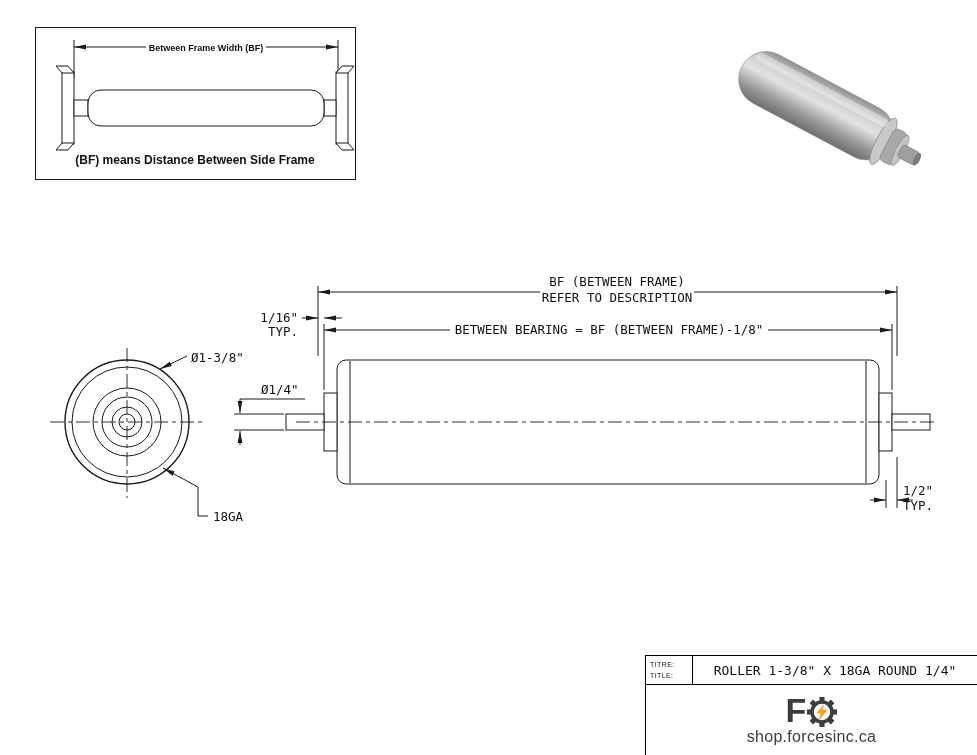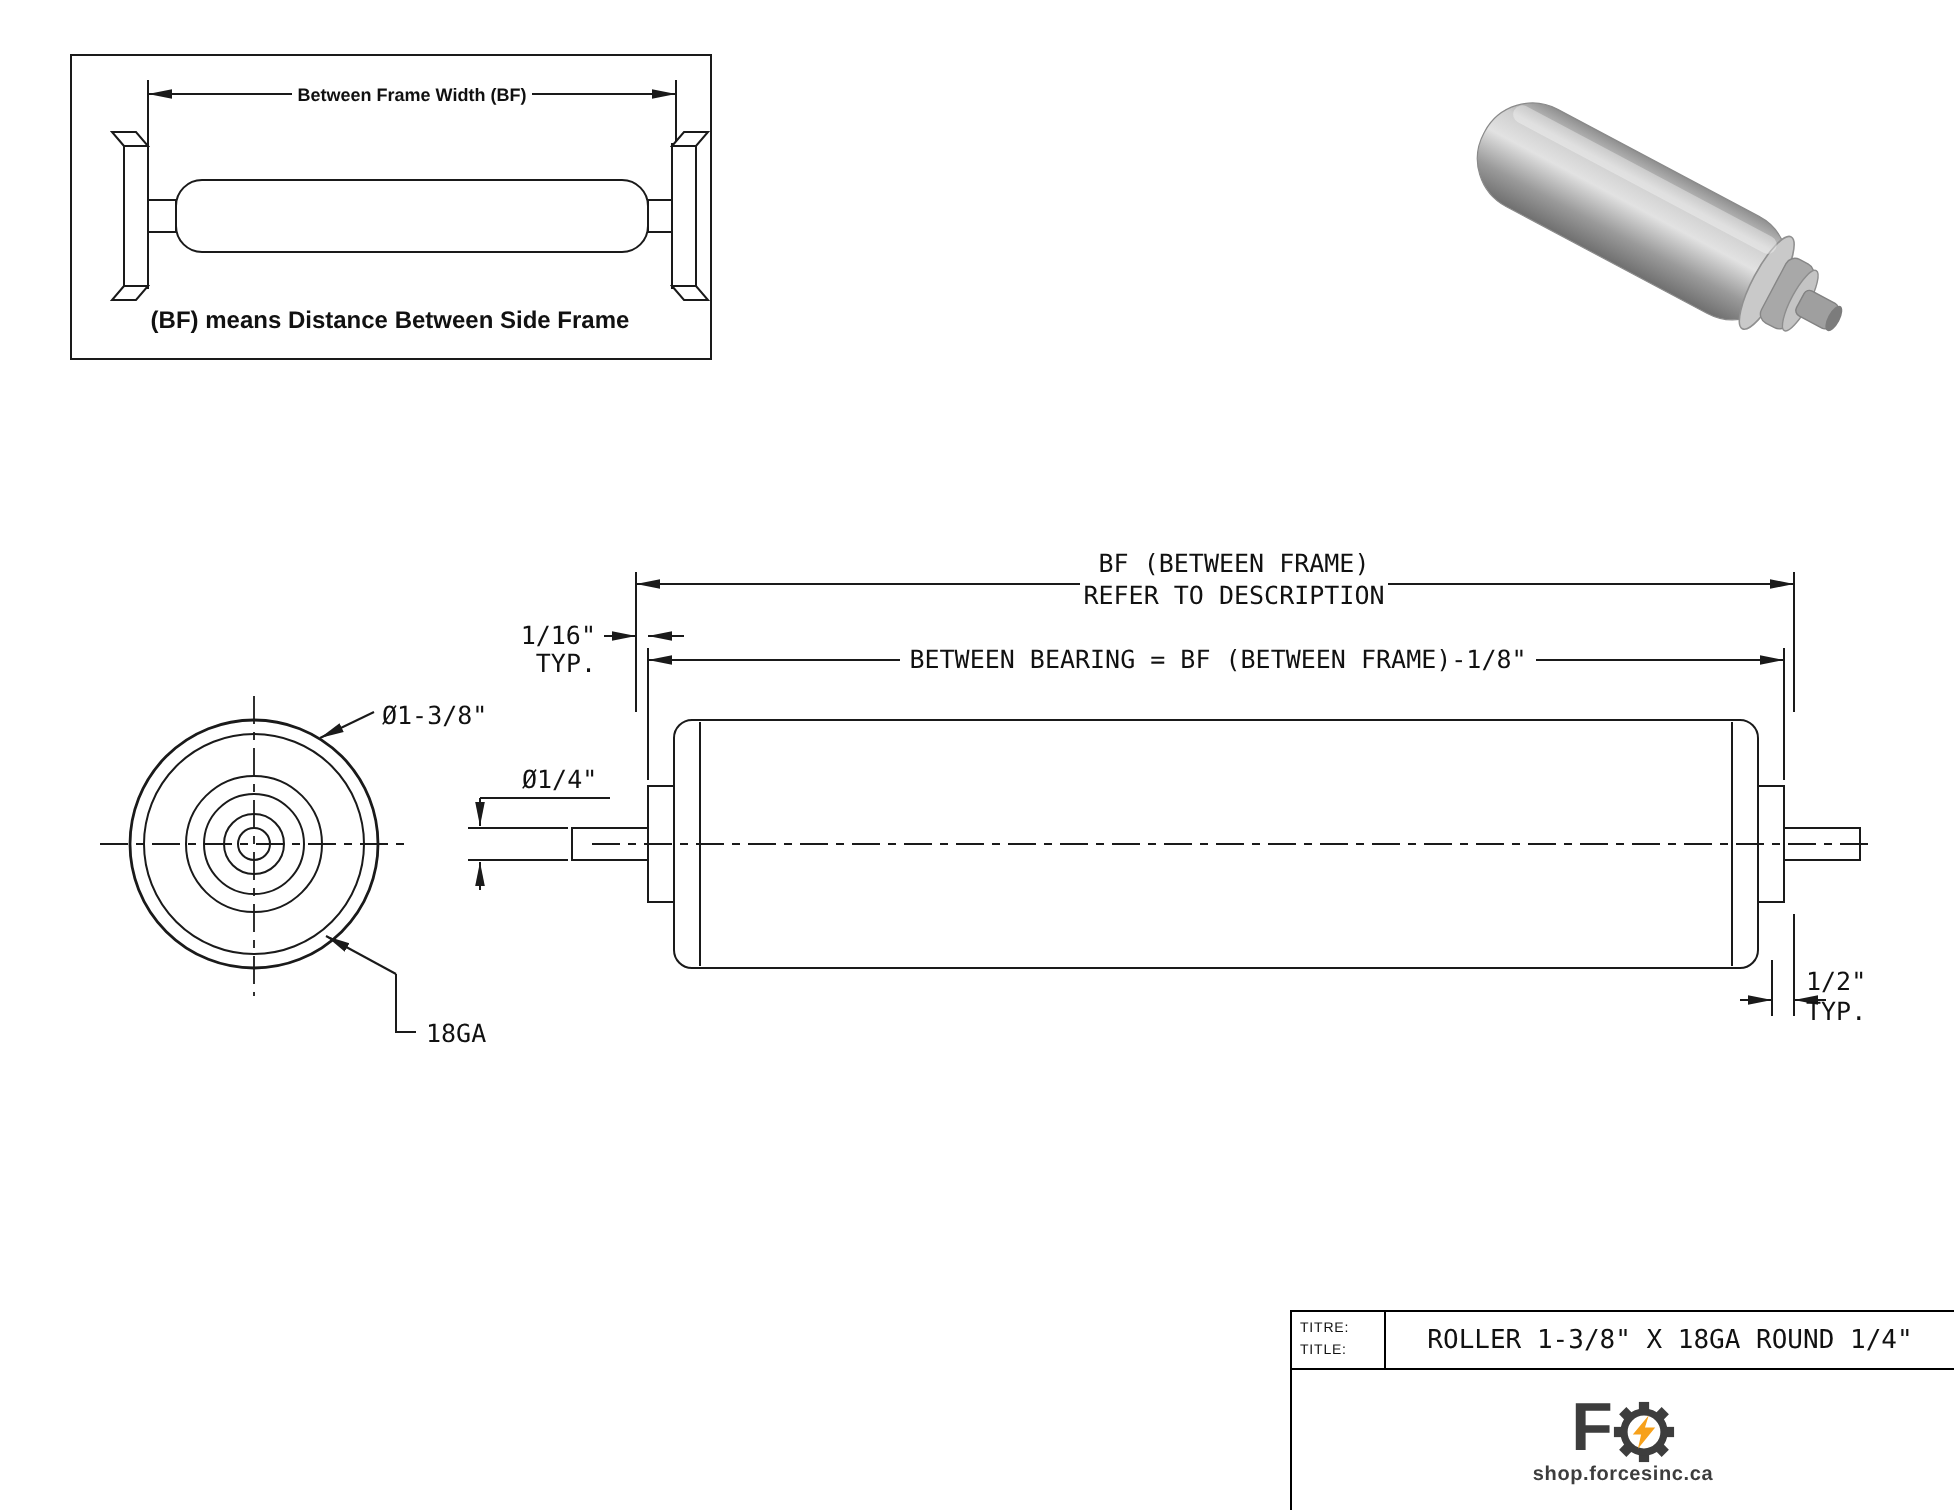--- a/index.html
+++ b/index.html
@@ -28,21 +28,21 @@
   .tb-row1{height:29px;border-bottom:1.5px solid #000;display:flex;box-sizing:border-box;}
   .tb-labels{width:47px;border-right:1.5px solid #000;box-sizing:border-box;
              display:flex;flex-direction:column;justify-content:space-evenly;
              padding-left:4px;font-size:7px;color:#111;letter-spacing:.4px;}
   .tb-title{flex:1;display:flex;align-items:center;justify-content:center;
             font-family:"DejaVu Sans Mono",monospace;font-size:13px;color:#111;white-space:nowrap;}
   .tb-row2{height:69px;display:flex;flex-direction:column;align-items:center;justify-content:center;}
   .brand{display:flex;align-items:center;font-weight:bold;font-size:34px;color:#3d3d3d;
          letter-spacing:1px;line-height:1;}
   .brand .gear{width:32px;height:32px;margin:0 -1px;position:relative;top:2px;}
-  .brand-url{font-weight:bold;font-size:10px;color:#3d3d3d;letter-spacing:.3px;margin-top:1px;}
+  .brand-url{font-weight:normal;font-size:16px;color:#3d3d3d;letter-spacing:.3px;margin-top:1px;}
 </style>
 </head>
 <body>
 
 <div class="page">
 
   <svg class="sheet-svg" width="977" height="755" viewBox="0 0 977 755">
     <defs>
       <marker id="arr" viewBox="0 0 12 6" refX="12" refY="3" markerWidth="12" markerHeight="6" orient="auto-start-reverse">
         <path d="M0,0.6 L12,3 L0,5.4 Z" fill="#1a1a1a"></path>

